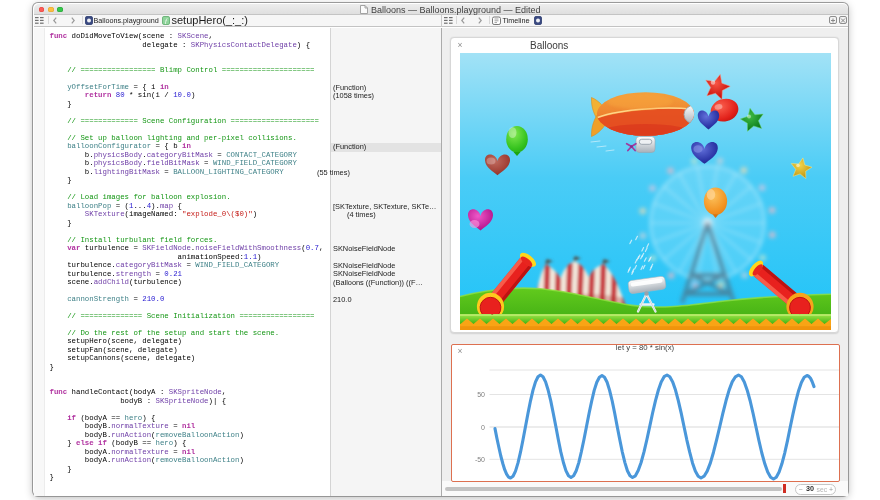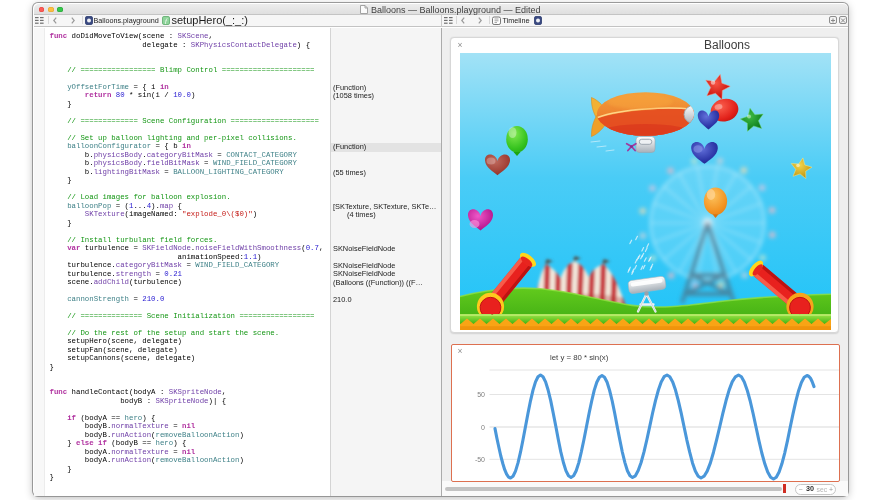--- a/index.html
+++ b/index.html
@@ -132,35 +132,35 @@
     } <b style="color:#b0319f">else</b> <b style="color:#b0319f">if</b> (bodyB == <span style="color:#3e8087">hero</span>) {
         bodyA.<span style="color:#7040a8">normalTexture</span> = <b style="color:#b0319f">nil</b>
         bodyA.<span style="color:#7040a8">runAction</span>(<span style="color:#3e8087">removeBalloonAction</span>)
     }
 }</pre>
 <div class="abs" style="left:330px;top:27.5px;width:111.5px;height:468px;background:#f5f5f5;border-left:1px solid #d4d4d4"></div>
 <div style="position:absolute;left:330.5px;top:142.8px;width:110.5px;height:9.2px;background:#e3e3e3"></div>
 <div style="position:absolute;left:333px;top:83.9px;width:108px;height:8px;font:7.4px/8px 'Liberation Sans',sans-serif;color:#1a1a1a;white-space:nowrap;overflow:hidden">(Function)</div>
 <div style="position:absolute;left:333px;top:92.4px;width:108px;height:8px;font:7.4px/8px 'Liberation Sans',sans-serif;color:#1a1a1a;white-space:nowrap;overflow:hidden">(1058 times)</div>
 <div style="position:absolute;left:333px;top:143.2px;width:108px;height:8px;font:7.4px/8px 'Liberation Sans',sans-serif;color:#1a1a1a;white-space:nowrap;overflow:hidden">(Function)</div>
-<div style="position:absolute;left:333px;top:168.7px;width:108px;height:8px;font:7.4px/8px 'Liberation Sans',sans-serif;color:#1a1a1a;white-space:nowrap;overflow:hidden">(55 times)</div>
+<div style="position:absolute;left:317px;top:168.7px;width:108px;height:8px;font:7.4px/8px 'Liberation Sans',sans-serif;color:#1a1a1a;white-space:nowrap;overflow:hidden">(55 times)</div>
 <div style="position:absolute;left:333px;top:202.6px;width:108px;height:8px;font:7.4px/8px 'Liberation Sans',sans-serif;color:#1a1a1a;white-space:nowrap;overflow:hidden">[SKTexture, SKTexture, SKTe…</div>
 <div style="position:absolute;left:347px;top:211.1px;width:108px;height:8px;font:7.4px/8px 'Liberation Sans',sans-serif;color:#1a1a1a;white-space:nowrap;overflow:hidden">(4 times)</div>
 <div style="position:absolute;left:333px;top:245.0px;width:108px;height:8px;font:7.4px/8px 'Liberation Sans',sans-serif;color:#1a1a1a;white-space:nowrap;overflow:hidden">SKNoiseFieldNode</div>
 <div style="position:absolute;left:333px;top:262.0px;width:108px;height:8px;font:7.4px/8px 'Liberation Sans',sans-serif;color:#1a1a1a;white-space:nowrap;overflow:hidden">SKNoiseFieldNode</div>
 <div style="position:absolute;left:333px;top:270.4px;width:108px;height:8px;font:7.4px/8px 'Liberation Sans',sans-serif;color:#1a1a1a;white-space:nowrap;overflow:hidden">SKNoiseFieldNode</div>
 <div style="position:absolute;left:333px;top:278.9px;width:108px;height:8px;font:7.4px/8px 'Liberation Sans',sans-serif;color:#1a1a1a;white-space:nowrap;overflow:hidden">(Balloons ((Function)) ((F…</div>
 <div style="position:absolute;left:333px;top:295.9px;width:108px;height:8px;font:7.4px/8px 'Liberation Sans',sans-serif;color:#1a1a1a;white-space:nowrap;overflow:hidden">210.0</div>
 
 <div class="abs" style="left:442px;top:27.5px;width:405.5px;height:468px;background:#efefef"></div>
 <div class="abs" style="left:441px;top:27.5px;width:1px;height:468px;background:#ababab"></div>
 <div class="abs" style="left:442px;top:481px;width:405.5px;height:15px;background:#fafafa"></div>
 <div class="abs" style="left:450px;top:36.5px;width:389px;height:296.5px;background:#fff;border:1px solid #d7d7d7;border-radius:4px;box-shadow:0 0.5px 1.5px rgba(0,0,0,0.12)"></div>
 <div class="abs" style="left:455px;top:40px;width:10px;height:10px;font-size:8.5px;line-height:10px;color:#8e8e8e;text-align:center">×</div>
-<div class="abs" style="left:560px;top:40.5px;width:190px;font-size:12px;line-height:9px;color:#3d3d3d;text-align:right">Balloons</div>
+<div class="abs" style="left:530px;top:40.5px;width:190px;font-size:10px;line-height:9px;color:#3d3d3d;text-align:left">Balloons</div>
 <svg width="371" height="277" viewBox="0 0 371 277" style="position:absolute;left:459.5px;top:52.5px">
 <defs>
 <linearGradient id="sky" x1="0" y1="0" x2="0" y2="1">
  <stop offset="0" stop-color="#a2e2f6"></stop>
         <stop offset="0.45" stop-color="#4accf6"></stop>
  <stop offset="1" stop-color="#1fc3f8"></stop>
 </linearGradient>
 <linearGradient id="hillg" x1="0" y1="0" x2="0" y2="1">
  <stop offset="0" stop-color="#62ca1d"></stop>
         <stop offset="1" stop-color="#3aa812"></stop>
@@ -415,21 +415,21 @@
 <circle cx="338" cy="112.5" r="1.8" fill="#ffffff" opacity="0.5"></circle>
 <g>
         <ellipse cx="255.5" cy="148.2" rx="11.6" ry="13.8" fill="url(#orangeb)"></ellipse>
         <path d="M252.5,161.3 l3,3.6 l3,-3.6 Z" fill="#d97410"></path>
         <ellipse cx="251" cy="141.5" rx="4.2" ry="5.4" fill="#ffd79c" opacity="0.65"></ellipse>
       </g>
 </g>
 </svg>
 <div class="abs" style="left:451px;top:344px;width:389px;height:137.5px;background:#fff;border:1px solid #dd7050;border-radius:2px"></div>
 <div class="abs" style="left:455px;top:346px;width:10px;height:10px;font-size:8.5px;line-height:10px;color:#8e8e8e;text-align:center">×</div>
-<div class="abs" style="left:550px;top:353px;width:190px;font-size:7.8px;line-height:9px;color:#3d3d3d;">let y = 80 * sin(x)</div>
+<div class="abs" style="left:550px;top:343px;width:190px;font-size:7.8px;line-height:9px;color:#3d3d3d;text-align:center">let y = 80 * sin(x)</div>
 <div class="abs" style="left:451.5px;top:344.5px;width:388px;height:136.5px;overflow:hidden">
     <svg width="389" height="137" viewBox="0 0 389 137" style="position:absolute;left:0;top:0">
 <line x1="37.5" y1="25" x2="387" y2="25" stroke="#e4e4e4" stroke-width="1"></line>
 <line x1="37.5" y1="49.5" x2="387" y2="49.5" stroke="#e4e4e4" stroke-width="1"></line>
 <line x1="37.5" y1="82" x2="387" y2="82" stroke="#d9d9d9" stroke-width="1"></line>
 <line x1="37.5" y1="114.3" x2="387" y2="114.3" stroke="#e4e4e4" stroke-width="1"></line>
 <text x="33" y="52" font-family="Liberation Sans,sans-serif" font-size="7" fill="#7f7f7f" text-anchor="end">50</text>
 <text x="33" y="84.5" font-family="Liberation Sans,sans-serif" font-size="7" fill="#7f7f7f" text-anchor="end">0</text>
 <text x="33" y="116.8" font-family="Liberation Sans,sans-serif" font-size="7" fill="#7f7f7f" text-anchor="end">-50</text>
 <path d="M43.0,83.6 L44.9,93.2 L46.9,102.5 L48.8,111.0 L50.8,118.5 L52.7,124.7 L54.6,129.2 L56.6,132.1 L58.5,133.0 L61.0,131.2 L63.5,126.1 L66.0,117.9 L68.5,107.2 L71.0,94.8 L73.5,81.5 L76.0,68.2 L78.5,55.8 L81.0,45.1 L83.5,36.9 L86.0,31.8 L88.5,30.0 L91.0,31.7 L93.6,36.9 L96.1,45.0 L98.7,55.6 L101.2,68.0 L103.8,81.2 L106.3,94.5 L108.8,106.9 L111.4,117.5 L113.9,125.6 L116.5,130.8 L119.0,132.5 L121.6,130.8 L124.2,125.7 L126.8,117.6 L129.3,107.0 L131.9,94.7 L134.5,81.5 L137.1,68.3 L139.7,56.0 L142.2,45.4 L144.8,37.3 L147.4,32.2 L150.0,30.5 L152.5,32.2 L155.1,37.3 L157.6,45.4 L160.2,56.0 L162.7,68.3 L165.2,81.5 L167.8,94.7 L170.3,107.0 L172.9,117.6 L175.4,125.7 L178.0,130.8 L180.5,132.5 L183.4,130.8 L186.2,125.6 L189.1,117.5 L192.0,106.9 L194.9,94.5 L197.8,81.2 L200.6,68.0 L203.5,55.6 L206.4,45.0 L209.2,36.9 L212.1,31.7 L215.0,30.0 L217.8,31.8 L220.7,36.9 L223.5,45.1 L226.3,55.7 L229.2,68.2 L232.0,81.5 L234.8,94.8 L237.7,107.2 L240.5,117.9 L243.3,126.1 L246.2,131.2 L249.0,133.0 L252.1,131.2 L255.2,126.1 L258.4,117.9 L261.5,107.2 L264.6,94.8 L267.8,81.5 L270.9,68.2 L274.0,55.8 L277.1,45.1 L280.2,36.9 L283.4,31.8 L286.5,30.0 L289.4,31.8 L292.3,37.0 L295.2,45.2 L298.2,56.0 L301.1,68.5 L304.0,82.0 L306.9,95.5 L309.8,108.0 L312.8,118.8 L315.7,127.0 L318.6,132.2 L321.5,134.0 L324.3,132.2 L327.1,127.1 L329.9,118.8 L332.7,108.1 L335.5,95.6 L338.2,82.2 L341.0,68.9 L343.8,56.4 L346.6,45.7 L349.4,37.4 L352.2,32.3 L355.0,30.5 L356.7,31.2 L358.5,33.3 L360.2,36.8 L362.0,41.6" fill="none" stroke="#4a97da" stroke-width="3.1" stroke-linecap="round" stroke-linejoin="round"></path>

